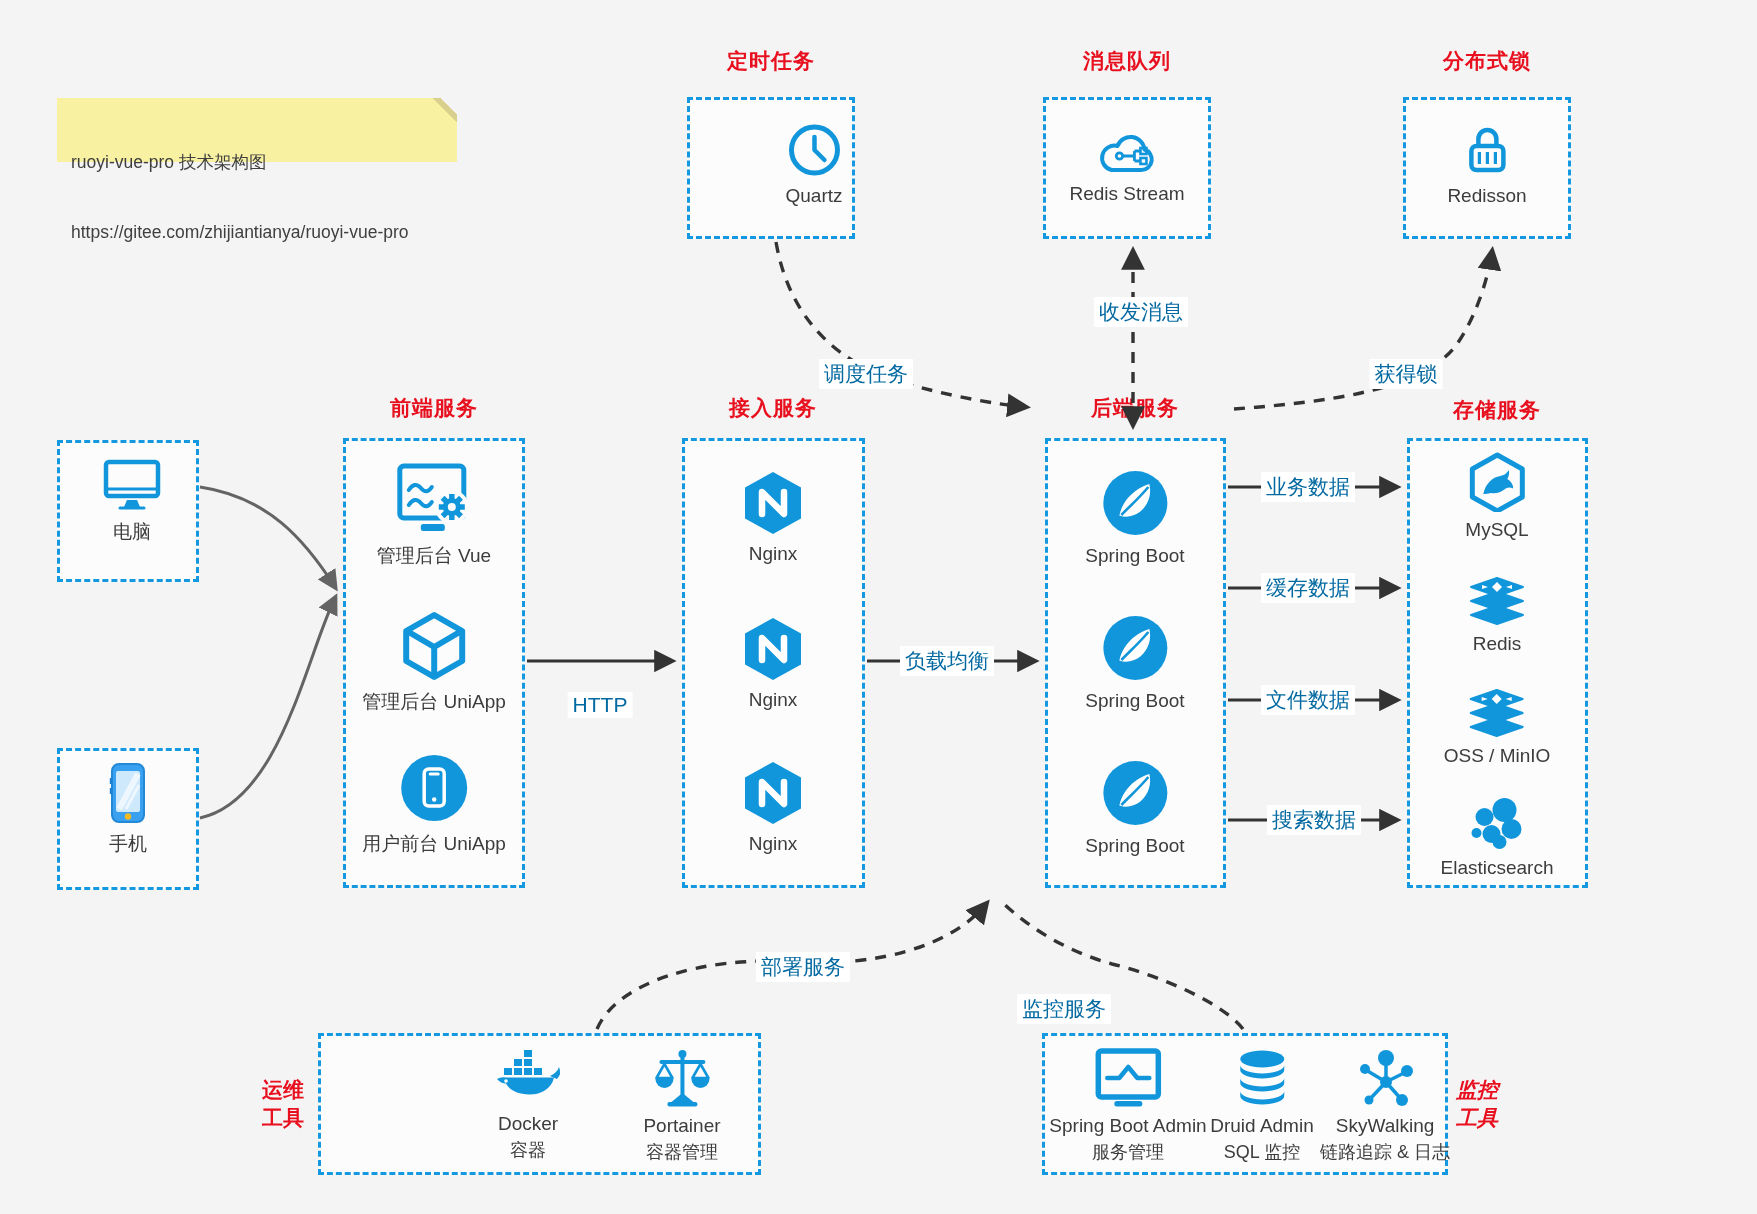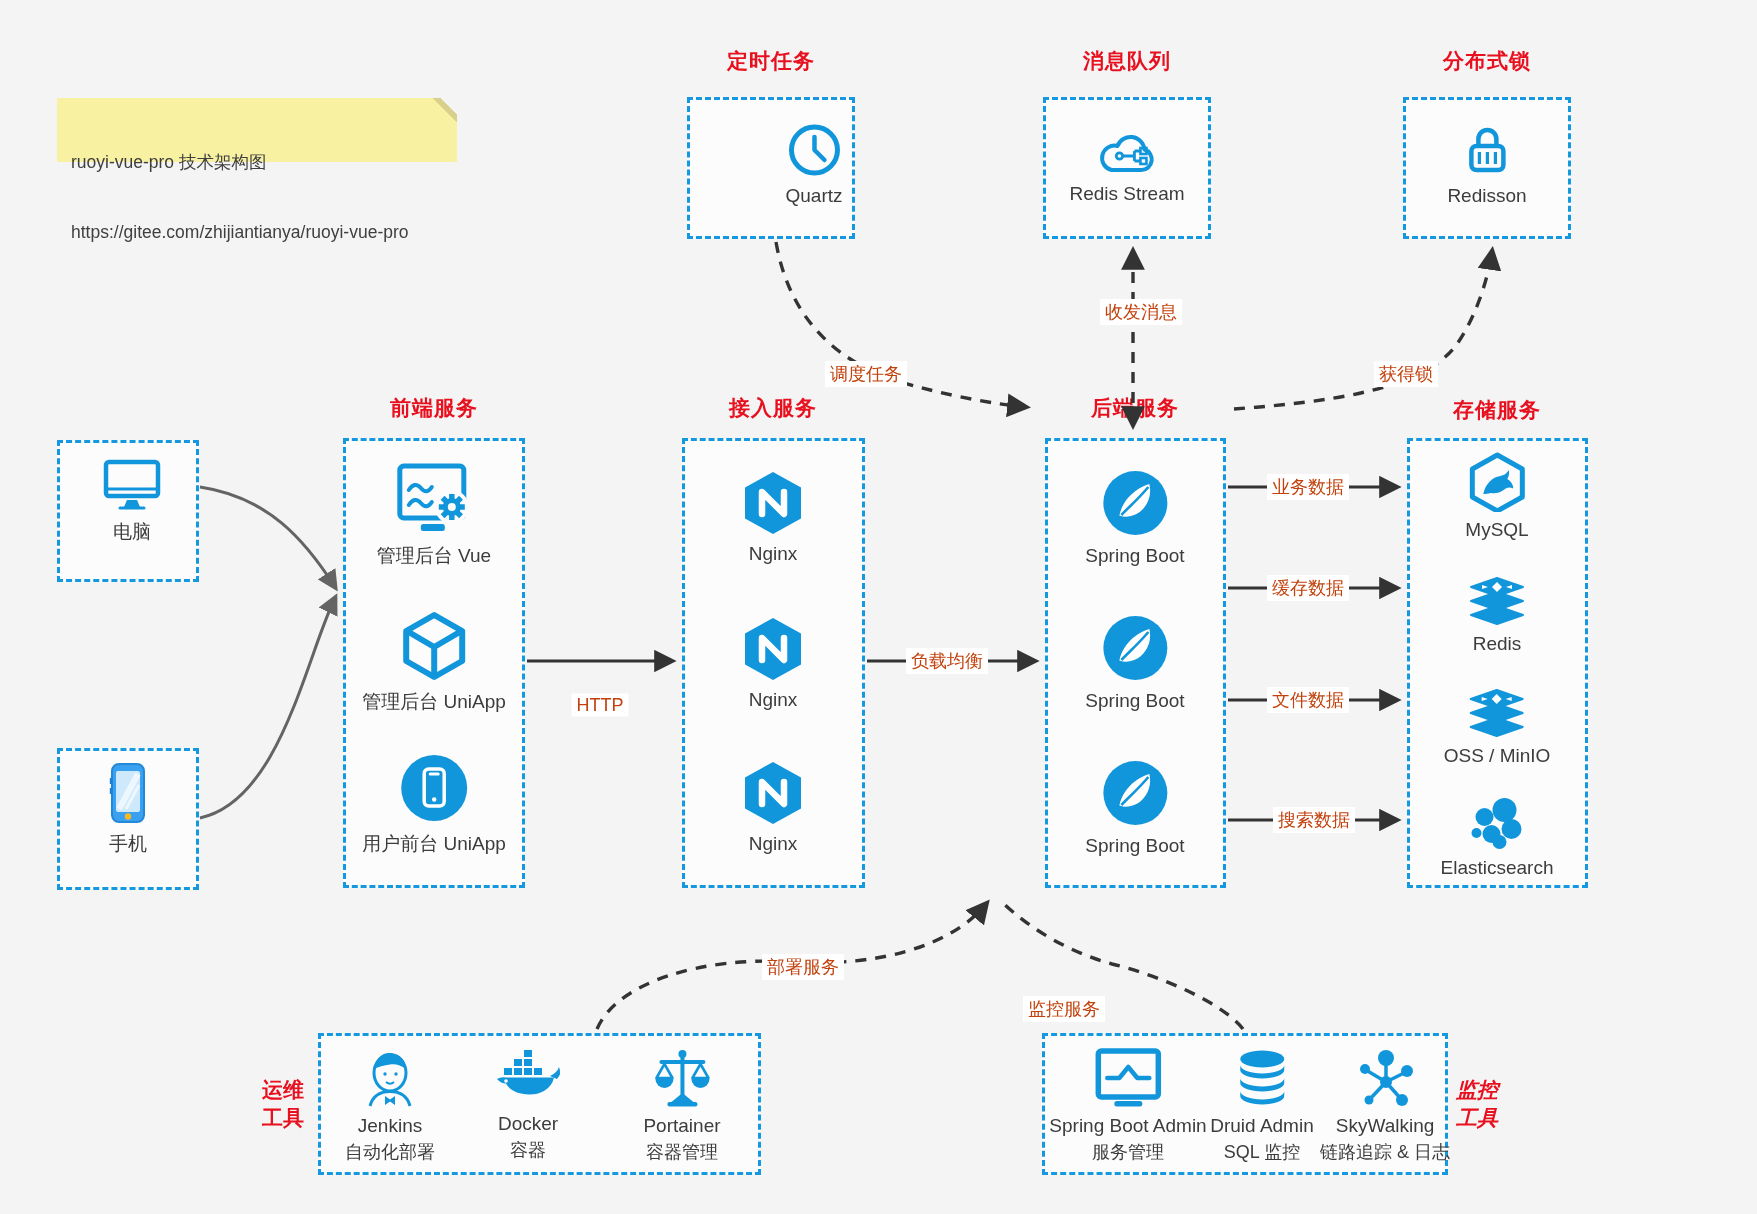--- a/index.html
+++ b/index.html
@@ -12,21 +12,21 @@
              font-size:21px;letter-spacing:1px;white-space:nowrap;z-index:3;}
   .side-title{position:absolute;transform:translate(-50%,-50%);color:#e8101e;font-weight:bold;
               font-size:21px;text-align:center;line-height:28px;z-index:3;}
 
   .node{position:absolute;transform:translateX(-50%);display:flex;flex-direction:column;
         align-items:center;z-index:3;}
   .node-label{font-size:19px;color:#3c3c3c;white-space:nowrap;margin-top:7px;text-align:center;}
   .node-sublabel{font-size:18px;color:#3c3c3c;white-space:nowrap;margin-top:3px;text-align:center;}
 
   .edge-label{position:absolute;transform:translate(-50%,-50%);background:#ffffff;padding:1px 5px;
-              font-size:18px;color:#c2410c;white-space:nowrap;z-index:5;}
+              font-size:21px;color:#0369a1;white-space:nowrap;z-index:5;}
 
   .overlay{position:absolute;left:0;top:0;z-index:4;pointer-events:none;}
 
   .note{position:absolute;left:57px;top:98px;width:400px;height:64px;box-sizing:border-box;
         padding:7px 14px;font-size:17.5px;line-height:25px;color:#3f3f3f;z-index:3;
         background:linear-gradient(225deg,#f4f4f5 12px,#d9d08d 12px 17px,#f8f1a2 17px);}
   .note div{white-space:nowrap;margin-top:45px;}
   svg{display:block;}
 </style>
 </head>
@@ -242,33 +242,20 @@
         <circle cx="18" cy="21" r="9"></circle>
         <circle cx="45" cy="33" r="10"></circle>
         <circle cx="25" cy="38" r="9"></circle>
         <circle cx="10" cy="37" r="5"></circle>
         <circle cx="33" cy="46" r="7"></circle>
       </g>
     </svg>
     <div class="node-label">Elasticsearch</div>
   </div>
 
-  <div class="node" style="left:390px;top:1048px;">
-    <svg width="58" height="60" viewBox="0 0 58 60">
-      <ellipse cx="29" cy="25" rx="16" ry="18" fill="none" stroke="#1296db" stroke-width="3"></ellipse>
-      <path d="M13 21 C14 10 22 4 30 5 C40 6 45 13 45 21 C40 17 34 15.5 29 16.5 C23 17.5 17 18.5 13 21 Z" fill="#1296db"></path>
-      <circle cx="24" cy="26" r="1.7" fill="#1296db"></circle>
-      <circle cx="35" cy="26" r="1.7" fill="#1296db"></circle>
-      <path d="M25 34 q4 3.5 8 0" fill="none" stroke="#1296db" stroke-width="2"></path>
-      <path d="M9 58 C12 47 19 43.5 29 43.5 C39 43.5 46 47 49 58" fill="none" stroke="#1296db" stroke-width="3"></path>
-      <path d="M24 48 l5 3.5 5 -3.5 v9 l-5 -3.5 -5 3.5 Z" fill="#1296db"></path>
-    </svg>
-    <div class="node-label">Jenkins</div>
-    <div class="node-sublabel">自动化部署</div>
-  </div>
 
   <div class="node" style="left:528px;top:1048px;">
     <svg width="68" height="58" viewBox="0 0 68 58">
       <g fill="#1296db">
         <rect x="10" y="20" width="8" height="7"></rect>
         <rect x="20" y="20" width="8" height="7"></rect>
         <rect x="30" y="20" width="8" height="7"></rect>
         <rect x="40" y="20" width="8" height="7"></rect>
         <rect x="20" y="11" width="8" height="7"></rect>
         <rect x="30" y="11" width="8" height="7"></rect>

